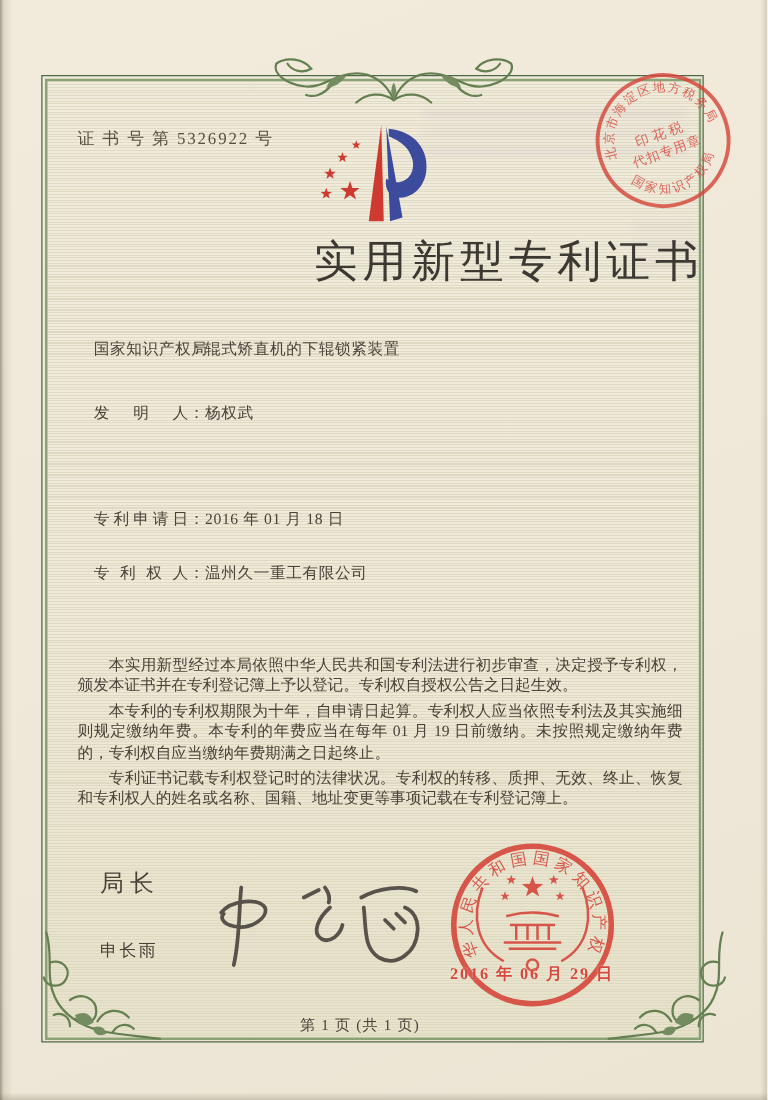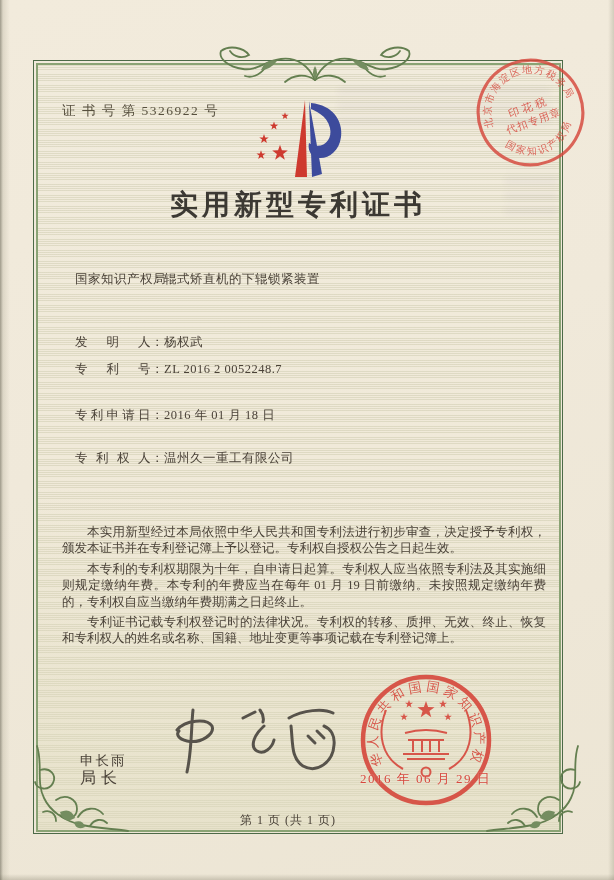--- a/index.html
+++ b/index.html
@@ -45,42 +45,42 @@
   .bleed-1{left:338px;top:84px;width:212px;height:40px;}
   .bleed-2{left:505px;top:168px;width:52px;height:46px;}
   
   .cert-number{
     position:absolute;left:62px;top:102px;
     font-size:13.5px;letter-spacing:1.5px;color:#57503f;
   }
   .logo{position:absolute;left:251px;top:97px;width:92px;height:86px;}
   .title{
     position:absolute;left:33px;top:186px;width:530px;margin:0;
-    text-align:center;font-size:28px;font-weight:700;letter-spacing:4px;
+    text-align:right;font-size:35px;font-weight:400;letter-spacing:4px;
     color:#3c3933;
   }
   .field{
     position:absolute;left:75px;font-size:12.5px;color:var(--text-dark);
     letter-spacing:.5px;white-space:nowrap;
   }
   .field-label{display:inline-block;width:76px;text-align:justify;text-align-last:justify;}
-  .f1{top:271px}.f2{top:334px}.f3{top:361px}.f4{top:407px}.f5{top:450px}.f6{top:494px}
+  .f1{top:271px}.f2{top:322px}.f3{top:361px}.f4{top:407px}.f5{top:450px}.f6{top:494px}
   .paragraphs{
     position:absolute;left:62px;top:524px;width:484px;
     font-size:12.5px;line-height:16.4px;color:var(--text-dark);
     text-align:justify;
   }
   .paragraphs p{margin:0 0 4px 0;text-indent:2em;}
-  .issuer-title{position:absolute;left:80px;top:768px;font-size:16px;letter-spacing:5px;color:var(--text-dark);}
+  .issuer-title{position:absolute;left:80px;top:694px;font-size:19px;letter-spacing:5px;color:var(--text-dark);}
   .issuer-name{position:absolute;left:80px;top:752px;font-size:13.5px;letter-spacing:2px;color:var(--text-dark);}
   .signature{position:absolute;left:165px;top:700px;width:180px;height:80px;}
   .seal{position:absolute;left:341px;top:655px;width:170px;height:170px;opacity:.9;}
   .seal-date{
     position:absolute;left:360px;top:770px;z-index:5;
-    font-size:13px;font-weight:400;letter-spacing:1.5px;color:var(--seal-red);
+    font-size:13px;font-weight:700;letter-spacing:1.5px;color:var(--seal-red);
     text-shadow:0 0 2px rgba(255,255,255,.6);
   }
   .tax-stamp{
     position:absolute;left:473px;top:55px;width:115px;height:115px;
     transform:rotate(-20deg);opacity:.82;z-index:4;
   }
   .page-footer{
     position:absolute;left:288px;top:812px;transform:translateX(-50%);
     font-size:12px;letter-spacing:1px;color:var(--text-dark);white-space:nowrap;
   }
@@ -163,23 +163,20 @@
     </g>
   </svg>
 
   <h1 class="title">实用新型专利证书</h1>
 
   <div class="field f1">
     <span class="field-label">国家知识产权局</span><span>：辊式矫直机的下辊锁紧装置</span>
   </div>
   <div class="field f2">
     <span class="field-label">发明人</span><span>：杨权武</span>
-  </div>
-  <div class="field f3">
-    <span class="field-label">专利号</span><span>：ZL 2016 2 0052248.7</span>
   </div>
   <div class="field f4">
     <span class="field-label">专利申请日</span><span>：2016 年 01 月 18 日</span>
   </div>
   <div class="field f5">
     <span class="field-label">专利权人</span><span>：温州久一重工有限公司</span>
   </div>
 
   <div class="paragraphs">
     <p>本实用新型经过本局依照中华人民共和国专利法进行初步审查，决定授予专利权，颁发本证书并在专利登记簿上予以登记。专利权自授权公告之日起生效。</p>

